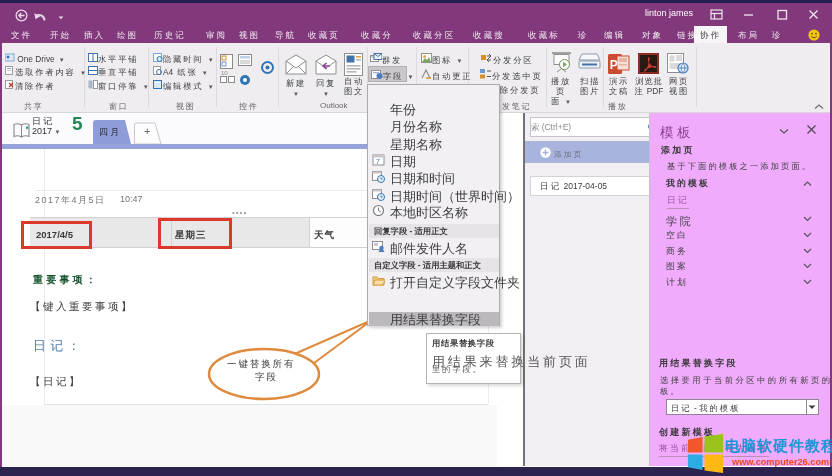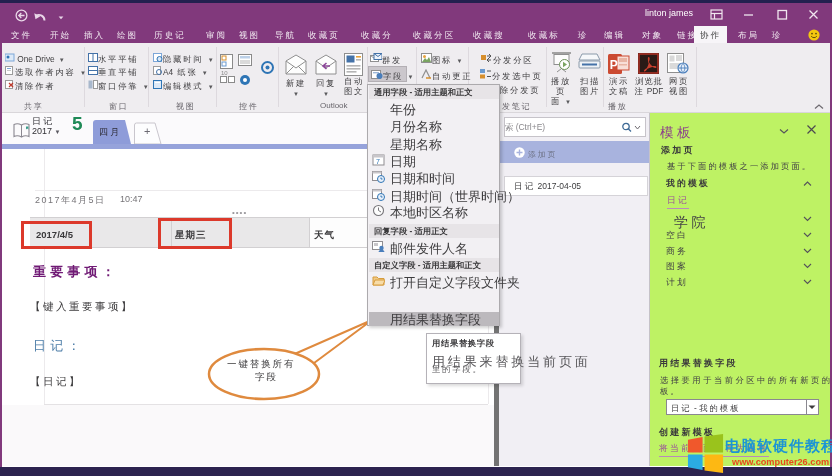--- a/index.html
+++ b/index.html
@@ -20,23 +20,23 @@
 .rtxt{position:absolute;font-size:8.3px;color:#3f3e40;white-space:nowrap;letter-spacing:.22em}
 .rtxt .lat{letter-spacing:0}
 .bigbtn{position:absolute;font-size:8.3px;color:#3f3e40;text-align:center;letter-spacing:.2em;line-height:10px}
 .dar{color:#5a5a5c;font-size:6px;letter-spacing:0}
 
 #navrow{left:2px;top:113px;width:495px;height:31px;background:#fbfafc}
 #secstrip{left:2px;top:144px;width:495px;height:5px;background:#96a3db}
 
 #content{left:2px;top:149px;width:495px;height:317px;background:#fdfcfd}
 
-#pagelist{left:494px;top:113px;width:152px;height:353px;background:#f1eff4;border-left:5px solid #737373}
-
-#template{left:649px;top:113px;width:181px;height:353px;background:#bef264;border-left:1px solid #c5c2c8}
+#pagelist{left:523px;top:113px;width:152px;height:353px;background:#f1eff4;border-left:2px solid #737373}
+
+#template{left:649px;top:113px;width:181px;height:353px;background:#f0abfc;border-left:1px solid #c5c2c8}
 #rightborder{left:830px;top:3px;width:2px;height:473px;background:#81397c}
 #leftborder{left:0;top:26px;width:2px;height:450px;background:#81397c}
 #bottomband{left:0;top:467px;width:832px;height:9px;background:#2c234f}
 
 #menu{left:367px;top:84px;width:133px;height:242px;background:#f2f0f3;border:1px solid #acaaad;box-shadow:2px 2px 3px rgba(0,0,0,.18);box-sizing:border-box}
 .mhead{position:absolute;left:1px;width:130px;height:14px;background:#e7e4e7;color:#3a393b;font-size:8.3px;line-height:14px;font-weight:bold}
 .mitem{position:absolute;left:22px;font-size:13px;color:#3e3d3f;line-height:12px;white-space:nowrap}
 .mico{position:absolute;left:4px;width:13px;height:13px}
 #mhl{position:absolute;left:1px;top:227px;width:130px;height:14px;background:#bcb9bd}
 
@@ -304,21 +304,21 @@
   <div class="abs" style="left:28px;top:68px;width:340px;height:31px;border-top:1px solid #d2d0d2;border-bottom:1px solid #d2d0d2;background:#e9e8e9;box-sizing:border-box"></div>
   <div class="abs" style="left:169px;top:68px;width:1px;height:31px;background:#d2d0d2"></div>
   <div class="abs" style="left:307px;top:68px;width:1px;height:31px;background:#d2d0d2"></div>
   <div class="abs" style="left:308px;top:69px;width:60px;height:29px;background:#fdfdfd"></div>
   <div class="abs t" style="left:34px;top:80px;font-size:9.5px;font-weight:bold;color:#3a393b">2017/4/5</div>
   <div class="abs t" style="left:173px;top:80px;font-size:9.5px;font-weight:bold;color:#3a393b;letter-spacing:.1em">星期三</div>
   <div class="abs t" style="left:312px;top:80px;font-size:9.5px;font-weight:bold;color:#3a393b;letter-spacing:.1em">天气</div>
   <div class="redbox" style="left:19px;top:72px;width:71px;height:28px;box-sizing:border-box"></div>
   <div class="redbox" style="left:156px;top:69px;width:74px;height:31px;box-sizing:border-box"></div>
 
-  <div class="abs t" style="left:31px;top:114px;font-size:13px;font-weight:bold;color:#701a75;letter-spacing:.32em">重要事项：</div>
+  <div class="abs t" style="left:31px;top:124px;font-size:10px;font-weight:bold;color:#14532d;letter-spacing:.32em">重要事项：</div>
   <div class="abs t" style="left:28px;top:151px;font-size:10.5px;color:#3c3b3d;letter-spacing:2.5px">【键入重要事项】</div>
   <div class="abs t" style="left:31px;top:188px;font-size:13px;font-weight:normal;color:#4e7ea8;letter-spacing:.32em">日记：</div>
   <div class="abs t" style="left:28px;top:226px;font-size:10.5px;color:#3c3b3d;letter-spacing:2.5px">【日记】</div>
 
   <svg class="abs" style="left:200px;top:165px" width="180" height="92" viewBox="0 0 180 92">
     <path d="M88 42L170 6 108 52z" fill="#fff" stroke="#df8a3e" stroke-width="2" stroke-linejoin="round"></path>
     <ellipse cx="62" cy="60" rx="55" ry="25" fill="#fff" stroke="#df8a3e" stroke-width="2.5"></ellipse>
   </svg>
 </div>
 <div class="abs t" style="left:227px;top:358px;font-size:9.5px;color:#3c3b3d;letter-spacing:.2em">一键替换所有</div>
@@ -348,21 +348,21 @@
   <svg class="abs" style="left:156px;top:11px" width="11" height="11" viewBox="0 0 11 11">
         <path d="M1.5 1.5l8 8m0-8l-8 8" stroke="#4c4a50" stroke-width="1.2"></path>
       </svg>
   <div class="abs t" style="left:11px;top:31px;font-size:9px;font-weight:bold;color:#3b3a3c;letter-spacing:.25em">添加页</div>
   <div class="abs t" style="left:17px;top:48px;font-size:8.3px;color:#434245;letter-spacing:.25em">基于下面的模板之一添加页面。</div>
   <div class="abs t" style="left:16px;top:65px;font-size:8.8px;font-weight:bold;color:#3b3a3c;letter-spacing:.25em">我的模板</div>
   <svg class="abs" style="left:153px;top:68px" width="9" height="6" viewBox="0 0 9 6">
         <path d="M1 4.5L4.5 1 8 4.5" fill="none" stroke="#55535a" stroke-width="1.1"></path>
       </svg>
   <div class="abs t" style="left:17px;top:82px;font-size:8.8px;color:#9a4f9a;letter-spacing:.25em;border-bottom:1px solid #b98cb9;padding-bottom:1px">日记</div>
-  <div class="abs t" style="left:24px;top:101px;font-size:14px;color:#434245;letter-spacing:.25em">学院</div>
+  <div class="abs t" style="left:16px;top:101px;font-size:11px;color:#434245;letter-spacing:.25em">学院</div>
   <svg class="abs" style="left:153px;top:103px" width="9" height="6" viewBox="0 0 9 6">
         <path d="M1 1l3.5 3.5L8 1" fill="none" stroke="#55535a" stroke-width="1.1"></path>
       </svg>
   <div class="abs t" style="left:16px;top:117px;font-size:8.8px;color:#434245;letter-spacing:.25em">空白</div>
   <svg class="abs" style="left:153px;top:119px" width="9" height="6" viewBox="0 0 9 6">
         <path d="M1 1l3.5 3.5L8 1" fill="none" stroke="#55535a" stroke-width="1.1"></path>
       </svg>
   <div class="abs t" style="left:16px;top:133px;font-size:8.8px;color:#434245;letter-spacing:.25em">商务</div>
   <svg class="abs" style="left:153px;top:135px" width="9" height="6" viewBox="0 0 9 6">
         <path d="M1 1l3.5 3.5L8 1" fill="none" stroke="#55535a" stroke-width="1.1"></path>
@@ -384,21 +384,20 @@
   <svg class="abs" style="left:158px;top:292px" width="8" height="5" viewBox="0 0 8 5">
         <path d="M0.5 0.5L4 4l3.5-3.5" fill="#3c3b3d"></path>
       </svg>
   <div class="abs t" style="left:9px;top:313px;font-size:9px;font-weight:bold;color:#3b3a3c;letter-spacing:.25em">创建新模板</div>
   <div class="abs t" style="left:9px;top:330px;font-size:8.8px;color:#9a4f9a;letter-spacing:.25em;border-bottom:1px solid #b98cb9;padding-bottom:1px">将当前页面另存为模板</div>
 </div>
 <div id="leftborder" class="abs"></div>
 <div id="rightborder" class="abs"></div>
 <div id="bottomband" class="abs"></div>
 <div id="menu" class="abs">
-  <div class="mhead" style="top:0"><span style="margin-left:5px">通用字段 - 适用主题和正文</span></div>
   <div class="mitem" style="top:19px">年份</div>
   <div class="mitem" style="top:36px">月份名称</div>
   <div class="mitem" style="top:54px">星期名称</div>
   <svg class="mico" style="top:68px" viewBox="0 0 13 13">
         <rect x="1" y="2" width="11" height="10" fill="#fff" stroke="#8f8d91"></rect>
         <rect x="1" y="2" width="11" height="2.5" fill="#c8c6ca"></rect>
         <text x="4" y="11" font-size="7" fill="#2e75b5" font-family="Liberation Sans">7</text>
       </svg>
   <div class="mitem" style="top:71px">日期</div>
   <svg class="mico" style="top:85px" viewBox="0 0 13 13">

